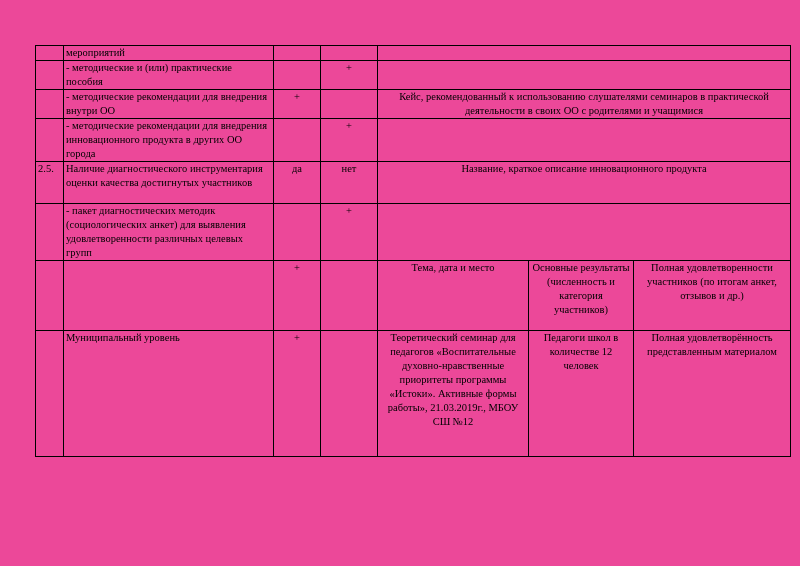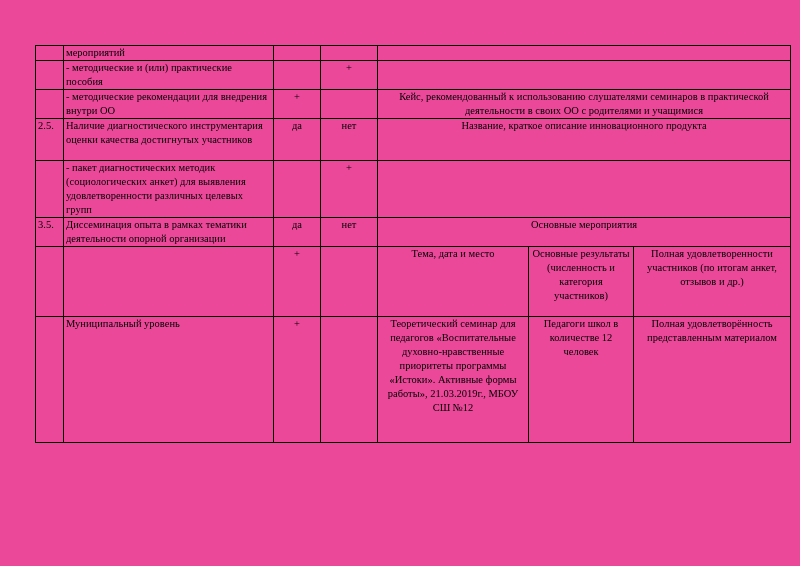--- a/index.html
+++ b/index.html
@@ -76,45 +76,45 @@
     </tr>
 
     <tr class="h28">
       <td class="c-num"></td>
       <td class="c-desc">- методические рекомендации для внедрения внутри ОО</td>
       <td class="c-mark">+</td>
       <td class="c-mark"></td>
       <td class="c-ctr" colspan="3">Кейс, рекомендованный к использованию слушателями семинаров в практической деятельности в своих ОО с родителями и учащимися</td>
     </tr>
 
+    <tr class="h42">
+      <td class="c-num"></td>
+      <td class="c-desc">- методические рекомендации для внедрения инновационного продукта в других ОО города</td>
+      <td class="c-mark"></td>
+      <td class="c-mark">+</td>
+      <td class="c-ctr" colspan="3"></td>
+    </tr>
 
     <tr class="h42">
       <td class="c-num">2.5.</td>
       <td class="c-desc">Наличие диагностического инструментария оценки качества достигнутых участников</td>
       <td class="c-mark">да</td>
       <td class="c-mark">нет</td>
       <td class="c-ctr" colspan="3">Название, краткое описание инновационного продукта</td>
     </tr>
 
 
     <tr class="h56">
       <td class="c-num"></td>
       <td class="c-desc">- пакет диагностических методик (социологических анкет) для выявления удовлетворенности различных целевых групп</td>
       <td class="c-mark"></td>
       <td class="c-mark">+</td>
       <td class="c-ctr" colspan="3"></td>
     </tr>
 
-    <tr class="h28">
-      <td class="c-num">3.5.</td>
-      <td class="c-desc">Диссеминация опыта в рамках тематики деятельности опорной организации</td>
-      <td class="c-mark">да</td>
-      <td class="c-mark">нет</td>
-      <td class="c-ctr" colspan="3">Основные мероприятия</td>
-    </tr>
 
     <tr class="h70">
       <td class="c-num"></td>
       <td class="c-desc"></td>
       <td class="c-mark">+</td>
       <td class="c-mark"></td>
       <td class="c-ctr">Тема, дата и место</td>
       <td class="c-ctr">Основные результаты (численность и категория участников)</td>
       <td class="c-ctr">Полная удовлетворенности участников (по итогам анкет, отзывов и др.)</td>
     </tr>

